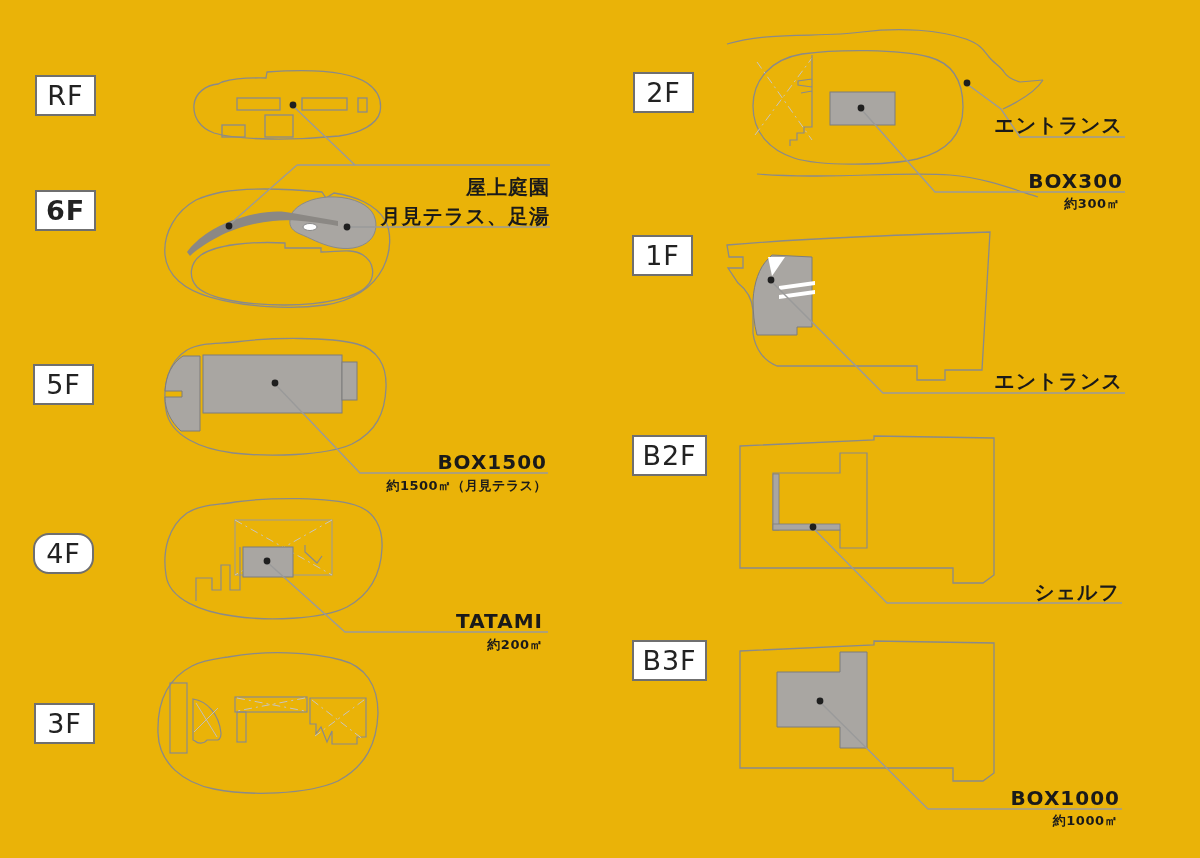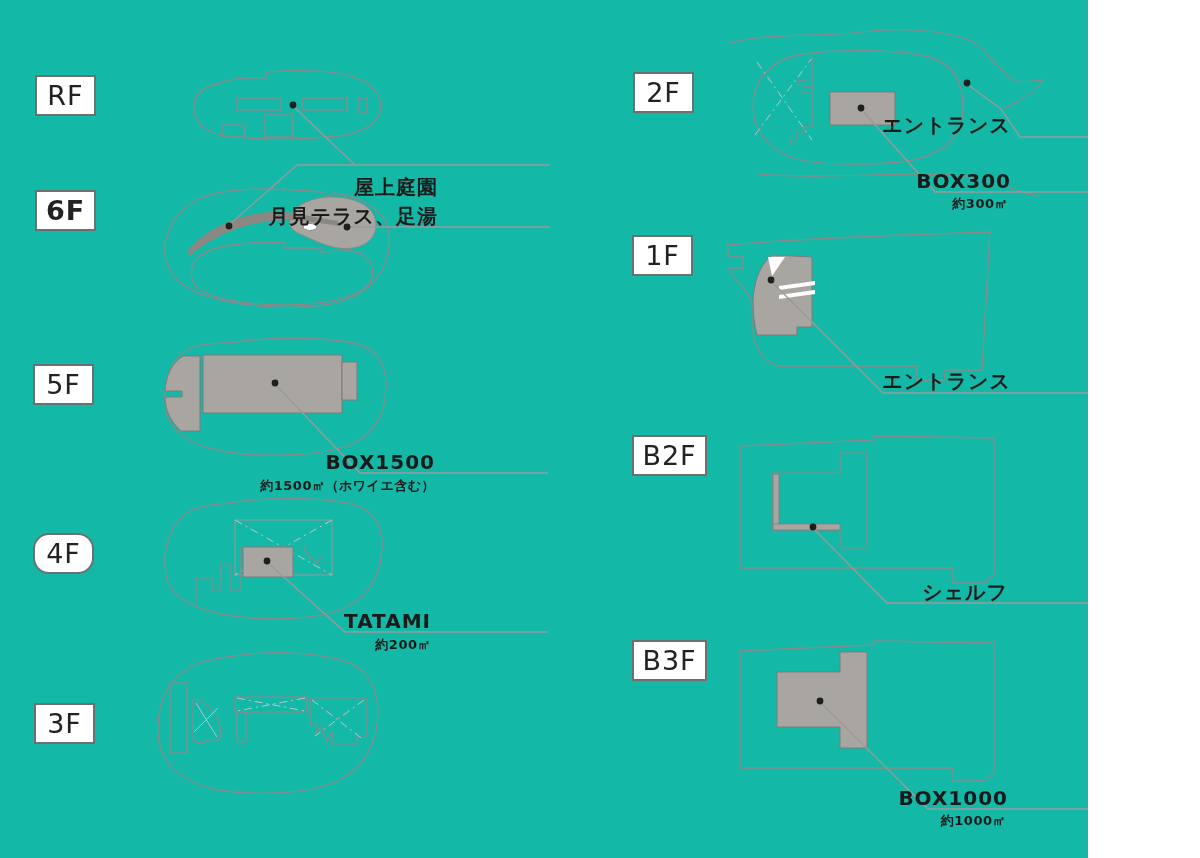--- a/index.html
+++ b/index.html
@@ -1,17 +1,17 @@
 <!DOCTYPE html>
 <html><head>
 <meta charset="utf-8">
 <style>
   html,body{margin:0;padding:0;background:#ffffff;}
   #stage{
-    position:relative;width:1088px;height:858px;background:#14b8a6;overflow:hidden;
+    position:relative;width:1200px;height:858px;background:#eab308;overflow:hidden;
     font-family:"DejaVu Sans","Liberation Sans",sans-serif;
   }
   svg.plans{position:absolute;left:0;top:0;}
   .floor-tag{
     position:absolute;display:flex;align-items:center;justify-content:center;
     width:57px;height:37px;border:2px solid #6f6f6f;background:#ffffff;
     font-size:27px;color:#222;letter-spacing:1px;line-height:1;
   }
   .floor-tag.wide{width:71px;}
   .callout{
@@ -173,21 +173,21 @@
   <div class="floor-tag" style="left:34px;top:703px;">3F</div>
   <div class="floor-tag" style="left:633px;top:72px;">2F</div>
   <div class="floor-tag" style="left:632px;top:235px;">1F</div>
   <div class="floor-tag wide" style="left:632px;top:435px;">B2F</div>
   <div class="floor-tag wide" style="left:632px;top:640px;">B3F</div>
 
   <div class="callout" style="right:650px;top:143px;margin-top:32px;">屋上庭園</div>
   <div class="callout" style="right:650px;top:204px;">月見テラス、足湯</div>
 
   <div class="callout" style="right:653px;top:450px;">BOX1500</div>
-  <div class="callout sub" style="right:653px;top:478px;">約1500㎡（ホワイエ含む）</div>
+  <div class="callout sub" style="right:653px;top:478px;">約1500㎡（月見テラス）</div>
 
   <div class="callout" style="right:657px;top:609px;">TATAMI</div>
   <div class="callout sub" style="right:657px;top:637px;">約200㎡</div>
 
   <div class="callout" style="right:77px;top:113px;">エントランス</div>
 
   <div class="callout" style="right:77px;top:169px;">BOX300</div>
   <div class="callout sub" style="right:80px;top:196px;">約300㎡</div>
 
   <div class="callout" style="right:77px;top:369px;">エントランス</div>

